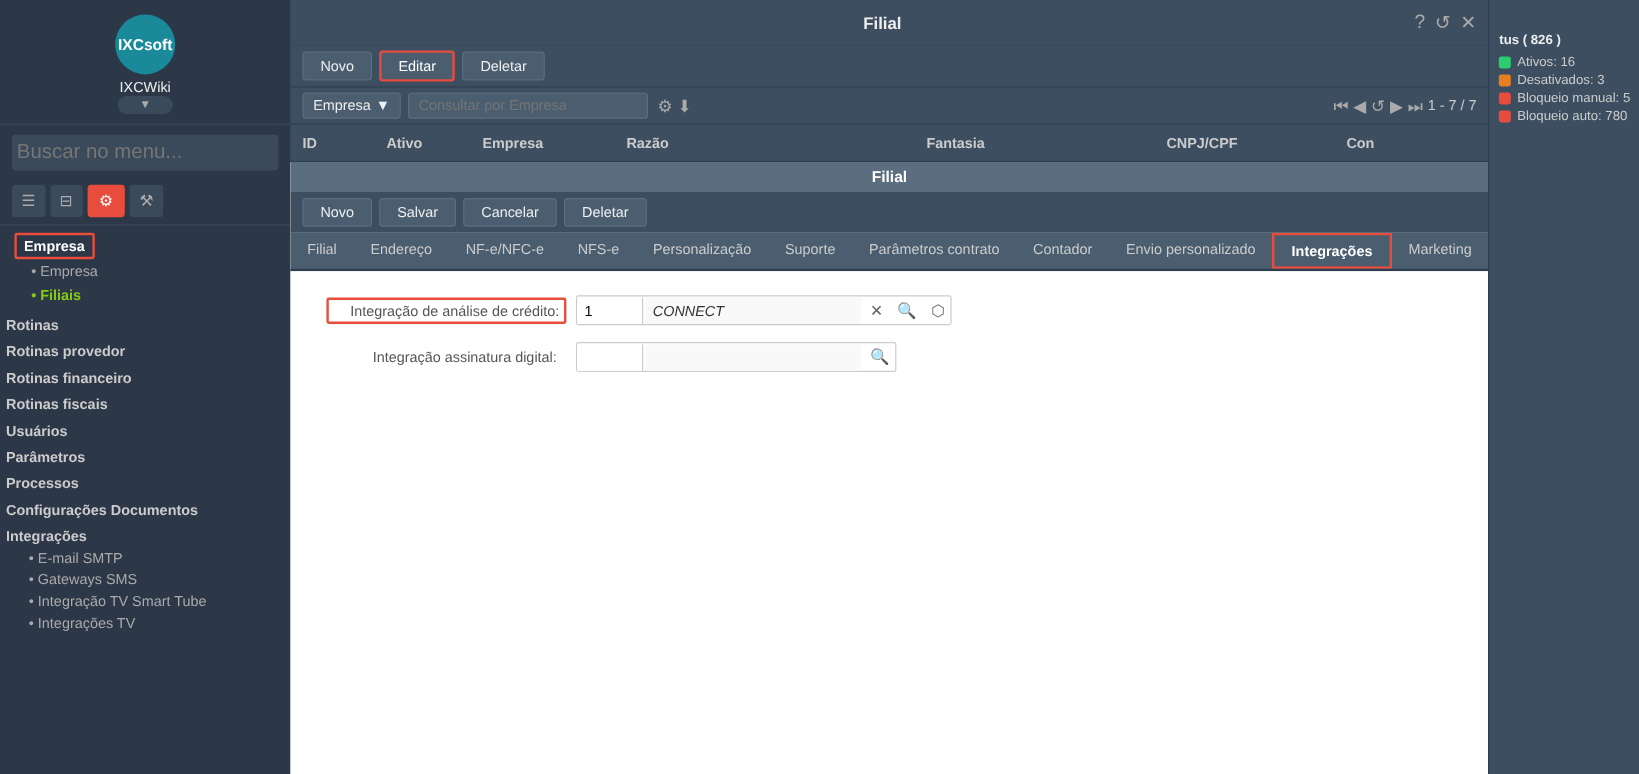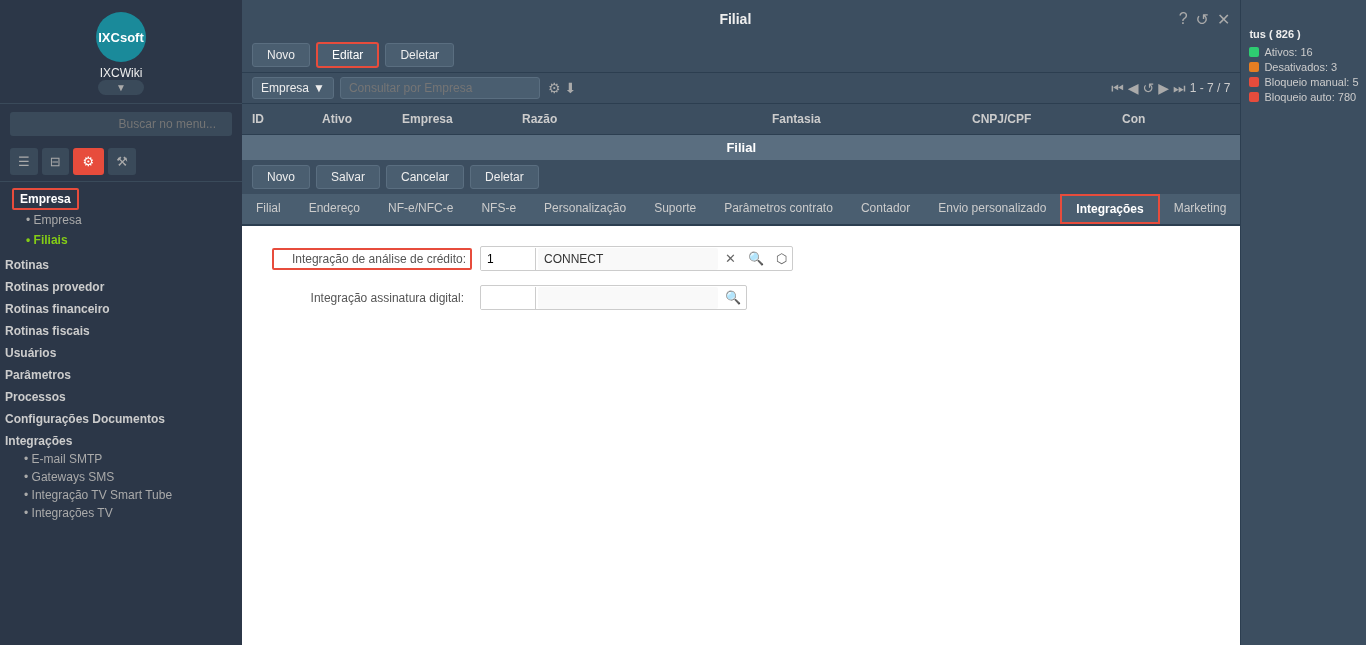--- a/index.html
+++ b/index.html
@@ -5,21 +5,21 @@
     * { box-sizing: border-box; margin: 0; padding: 0; }
     body { font-family: 'Segoe UI', Arial, sans-serif; font-size: 12px; background: #2c3e50; display: flex; height: 645px; overflow: hidden; }
 
     
     .sidebar { width: 242px; background: #2c3748; color: #ccc; display: flex; flex-direction: column; height: 645px; flex-shrink: 0; }
     .sidebar-logo { display: flex; flex-direction: column; align-items: center; padding: 12px 0 8px; border-bottom: 1px solid #3a4a5a; }
     .logo-circle { width: 50px; height: 50px; border-radius: 50%; background: #1a8a9a; display: flex; align-items: center; justify-content: center; color: white; font-weight: bold; font-size: 13px; margin-bottom: 4px; }
     .logo-text { color: #eee; font-size: 12px; margin-bottom: 0; }
     .logo-btn { background: #3a4a5a; border: none; color: #aaa; font-size: 10px; padding: 2px 18px; border-radius: 10px; cursor: pointer; }
     .sidebar-search { padding: 8px 10px; }
-    .sidebar-search input { width: 100%; background: #3a4a5a; border: none; color: #ccc; padding: 5px 16px; border-radius: 3px; font-size: 12px; outline: none; text-align: right; }
+    .sidebar-search input { width: 100%; background: #3a4a5a; border: none; color: #ccc; padding: 5px 4px; border-radius: 3px; font-size: 17px; outline: none; }
     .sidebar-icons { display: flex; gap: 4px; padding: 4px 10px 6px; border-bottom: 1px solid #3a4a5a; }
     .sidebar-icon-btn { background: #3a4a5a; border: none; color: #aaa; padding: 4px 8px; border-radius: 3px; cursor: pointer; font-size: 13px; }
     .sidebar-icon-btn.active { background: #e74c3c; color: white; border: 2px solid #e74c3c; }
     .sidebar-section { padding: 6px 12px 2px; }
     .sidebar-section-title { color: #fff; font-weight: bold; font-size: 12px; padding: 4px 0 2px; border: 2px solid #e74c3c; display: inline-block; padding: 2px 6px; border-radius: 2px; cursor: pointer; }
     .sidebar-item { padding: 3px 14px; color: #aaa; cursor: pointer; font-size: 12px; }
     .sidebar-item.active { color: #84cc16; font-weight: bold; }
     .sidebar-item::before { content: '• '; }
     .sidebar-group-title { padding: 6px 5px 2px; color: #ccc; font-size: 12px; font-weight: bold; cursor: pointer; }
     .sidebar-submenu { padding-left: 4px; }
@@ -71,21 +71,21 @@
 
     
     .content { background: #fff; flex: 1; padding: 20px 30px; overflow-y: auto; }
     .form-row { display: flex; align-items: center; margin-bottom: 14px; gap: 8px; }
     .form-label { color: #555; font-size: 12px; min-width: 200px; text-align: right; padding-right: 8px; }
     .form-label.highlight { border: 2px solid #e74c3c; padding: 2px 4px; border-radius: 2px; }
     .form-input-small { width: 60px; border: 1px solid #ccc; padding: 4px 6px; font-size: 12px; border-radius: 2px; outline: none; }
     .form-input-main { flex: 1; max-width: 220px; border: 1px solid #ccc; padding: 4px 6px; font-size: 12px; border-radius: 2px; outline: none; background: #f9f9f9; color: #333; }
     .form-field-group { display: flex; align-items: center; gap: 2px; border: 1px solid #ccc; border-radius: 2px; background: #fff; }
     .form-field-group .form-input-small { border: none; border-right: 1px solid #ccc; border-radius: 0; }
-    .form-field-group .form-input-main { border: none; flex: 1; min-width: 180px; }
+    .form-field-group .form-input-main { border: none; flex: 1; min-width: 180px; font-style: italic; }
     .form-field-icon { background: none; border: none; color: #666; cursor: pointer; padding: 4px 5px; font-size: 13px; }
 
     
     .right-panel { width: 160px; background: #3c4e60; color: #ccc; padding: 8px; flex-shrink: 0; font-size: 11px; border-left: 1px solid #2c3e50; }
     .right-panel-title { font-weight: bold; margin-bottom: 6px; color: #eee; }
     .status-item { display: flex; align-items: center; gap: 5px; margin-bottom: 3px; }
     .status-dot { width: 10px; height: 10px; border-radius: 2px; flex-shrink: 0; }
     .dot-green { background: #2ecc71; }
     .dot-orange { background: #e67e22; }
     .dot-red { background: #e74c3c; }

